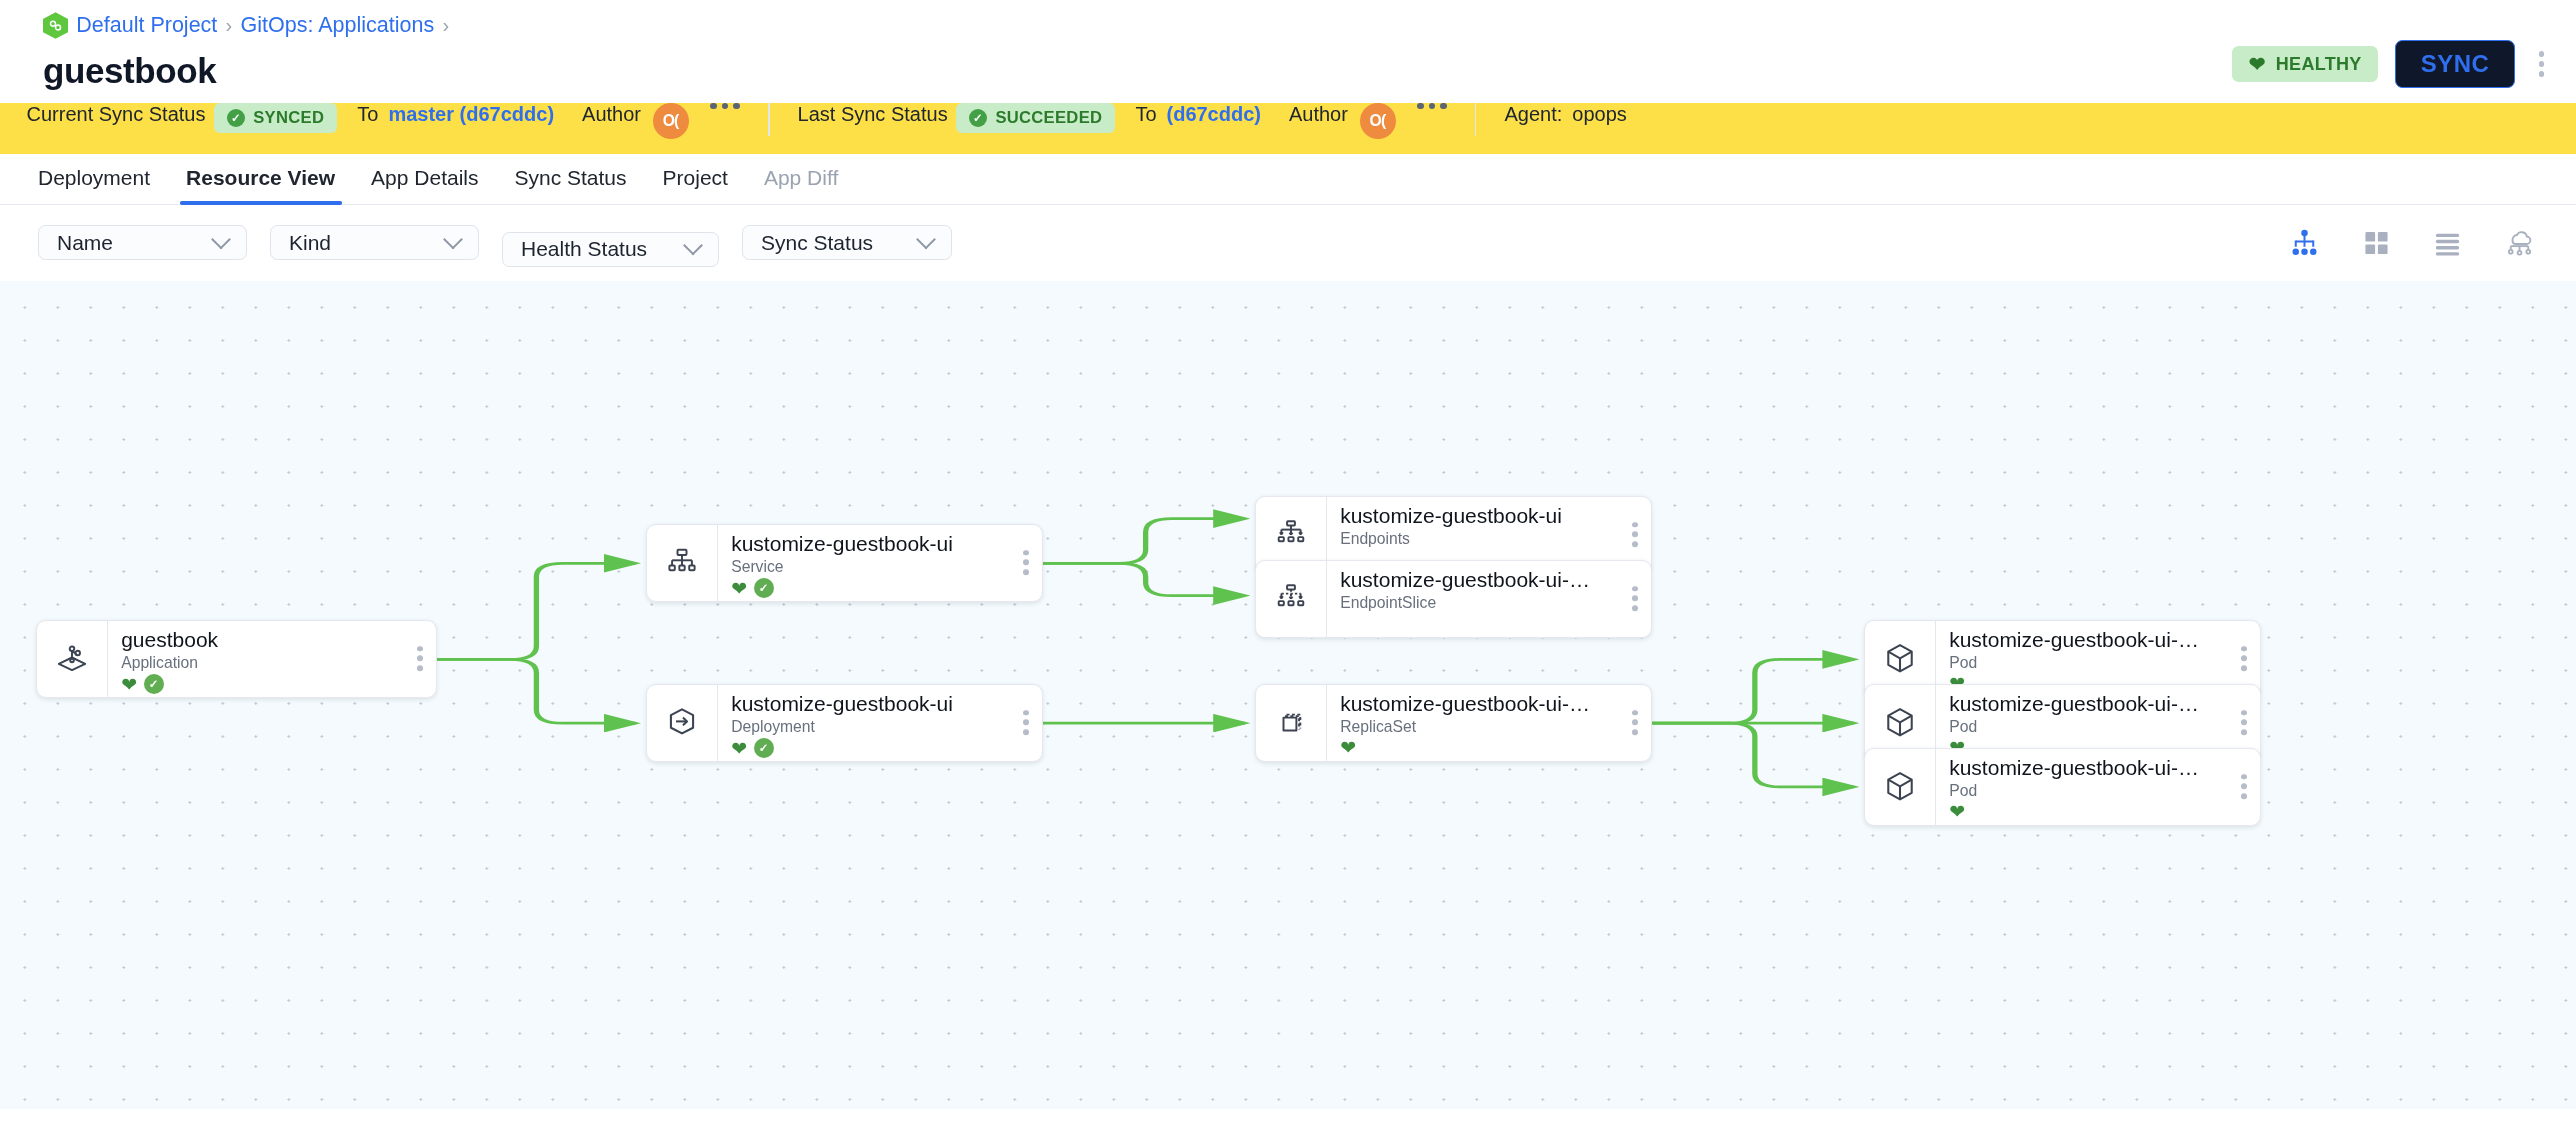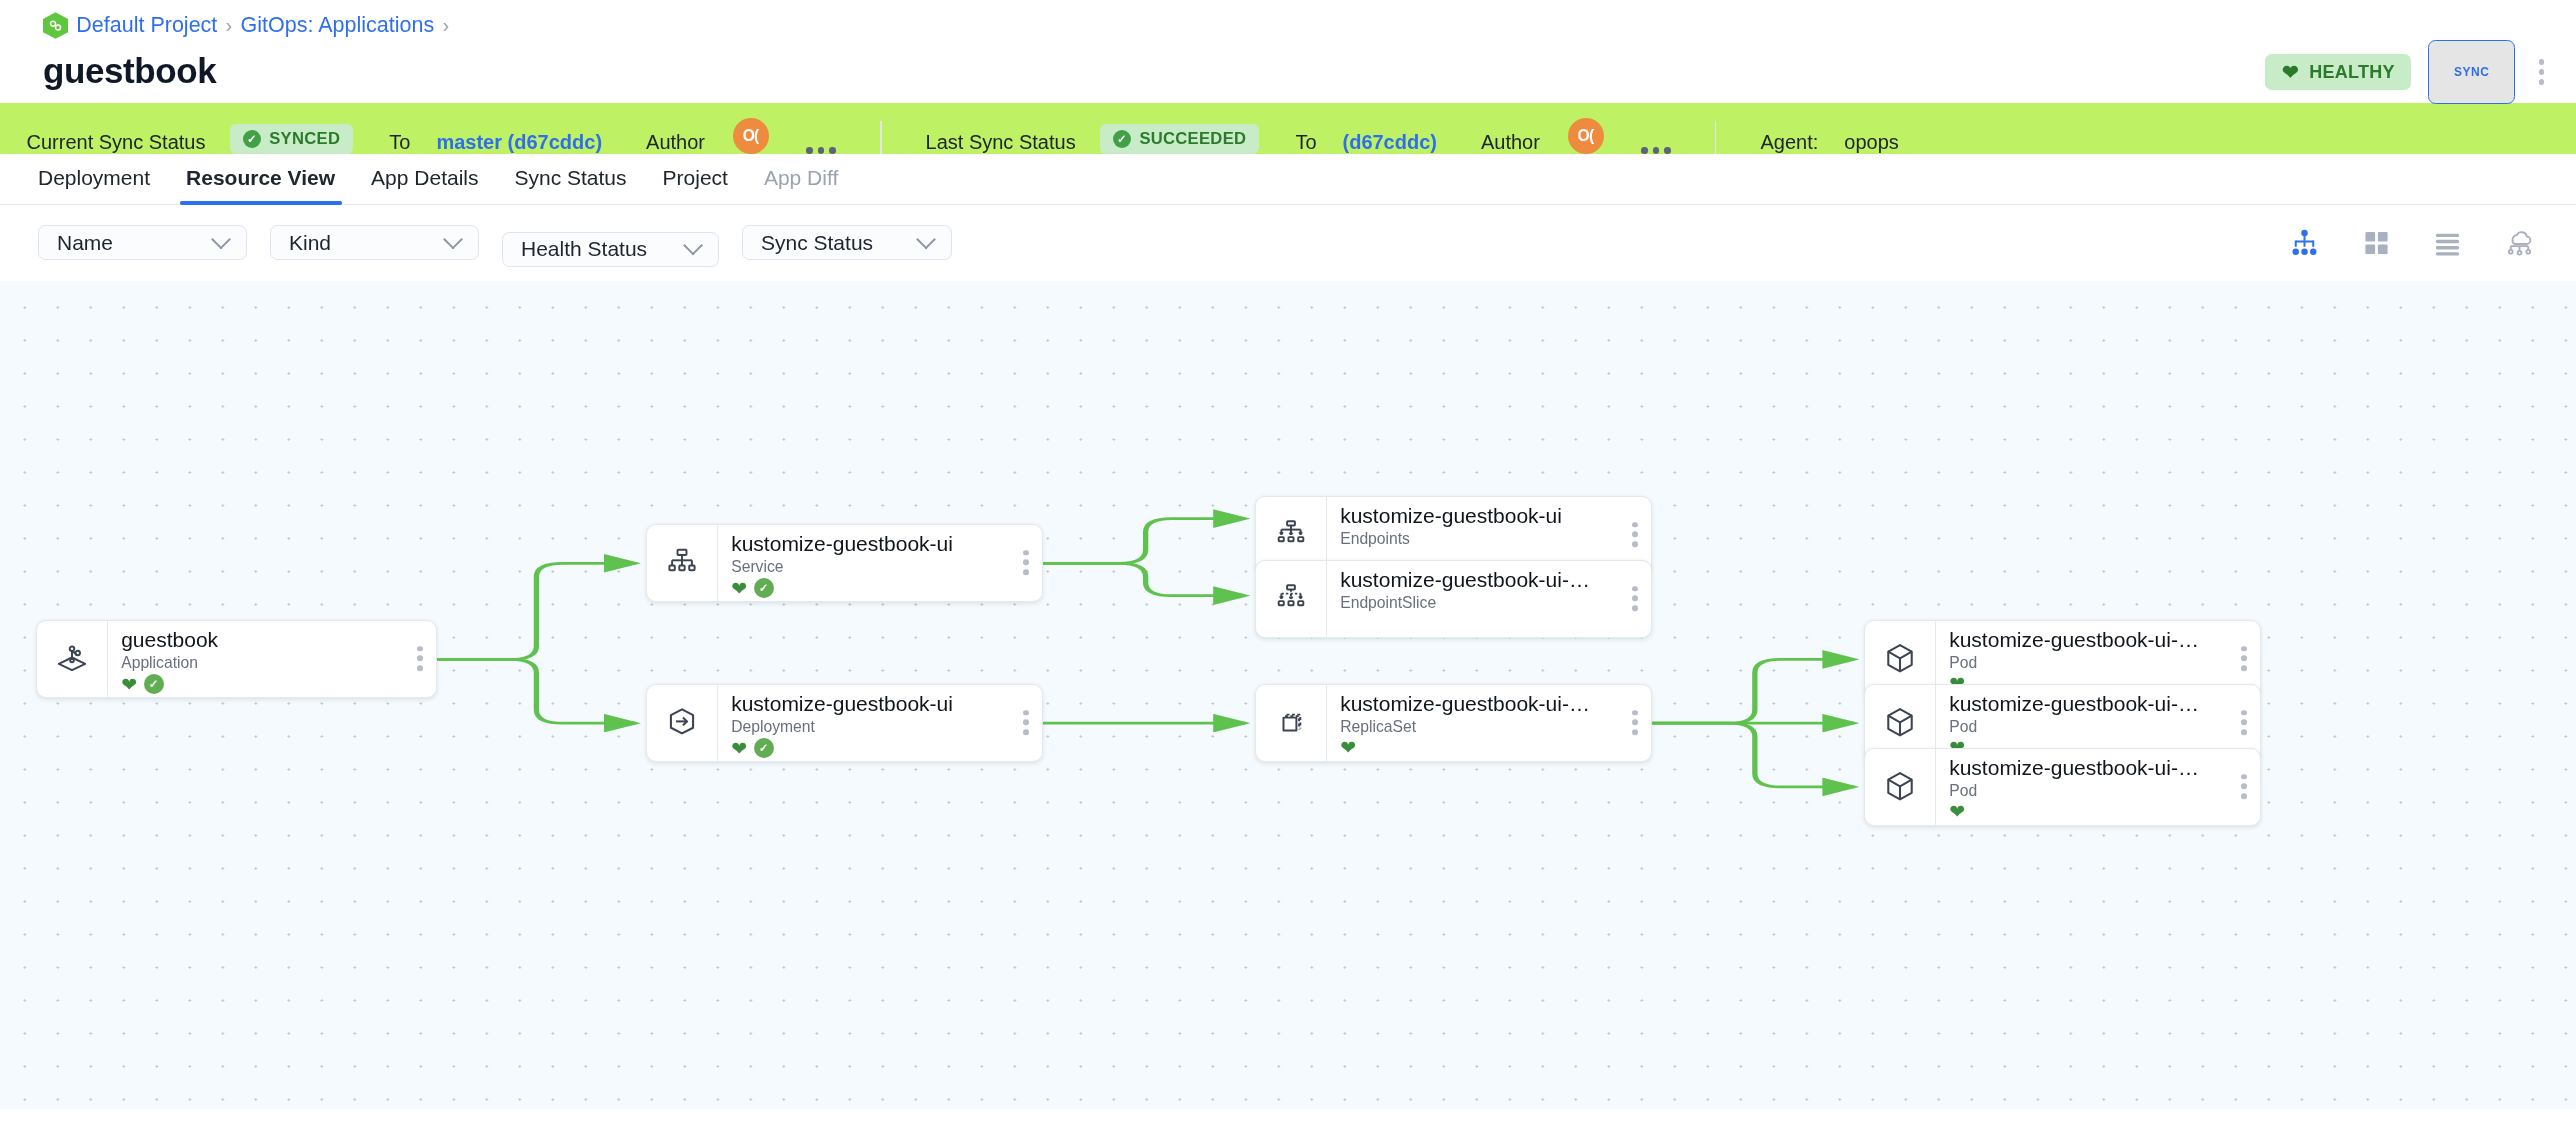--- a/index.html
+++ b/index.html
@@ -36,36 +36,36 @@
     display:flex; align-items:center; gap:16.6px;
   }
   .pill {
     display:inline-flex; align-items:center; gap:10px;
     background:#c7ecc7; color:#2c7a2c;
     border-radius:6.6px; padding:7.4px 16.6px;
     font-size:18px; font-weight:700; letter-spacing:0.3px;
   }
   .pill .heart { color:#2b7a2b; font-size:20px; line-height:1; }
   .btn-sync {
-    border:1.7px solid #2f6fed; color:#2f6fed; background:#e5e5e5;
-    border-radius:7.4px; padding:24px 25px;
-    font-size:12px; font-weight:700; letter-spacing:0.5px;
+    border:1.7px solid #2f6fed; color:#2f6fed; background:#0f172a;
+    border-radius:7.4px; padding:9px 25px;
+    font-size:24px; font-weight:700; letter-spacing:0.5px;
     font-family:"Liberation Sans", sans-serif; cursor:pointer;
   }
   .kebab-v {
     display:flex; flex-direction:column; gap:4.1px; cursor:pointer;
     padding:5px 6.6px;
   }
   .kebab-v i { width:5.8px; height:5.8px; border-radius:50%; background:#b6bcc8; display:block; }
 
   
   .status-bar {
-    display:flex; align-items:flex-end; height:51px;
-    padding: 0 26.5px; gap:16px; font-size:20px; color:#1d2430;
-    background:#bef264;
+    display:flex; align-items:flex-start; height:51px;
+    padding: 0 26.5px; gap:0; font-size:20px; color:#1d2430;
+    background:#fde047;
   }
   .st-label { color:#20262f; white-space:nowrap; }
   .chip {
     display:inline-flex; align-items:center; gap:8.3px;
     background:#c7ecc7; color:#2c7a2c;
     border-radius:5.8px; padding:5px 13.2px;
     font-size:16.6px; font-weight:700; letter-spacing:0.3px;
     margin: 0 8.3px;
   }
   .chk {

